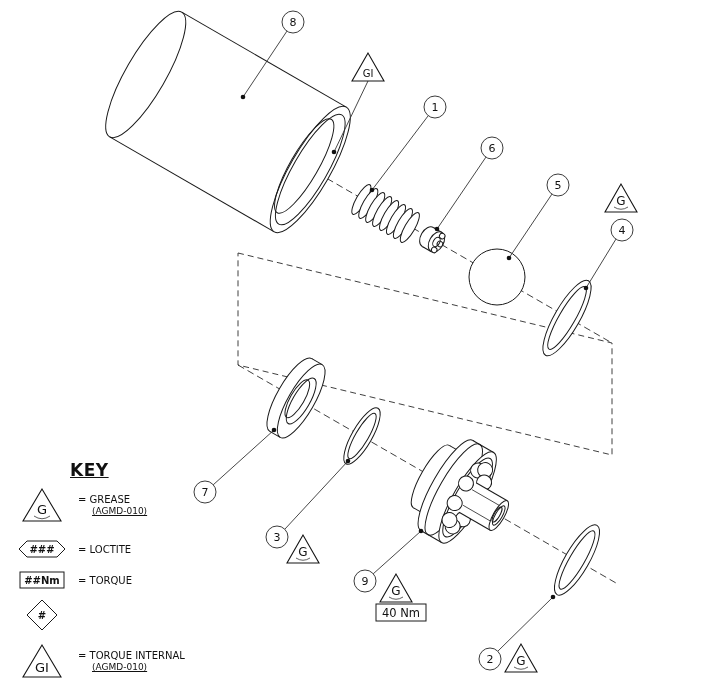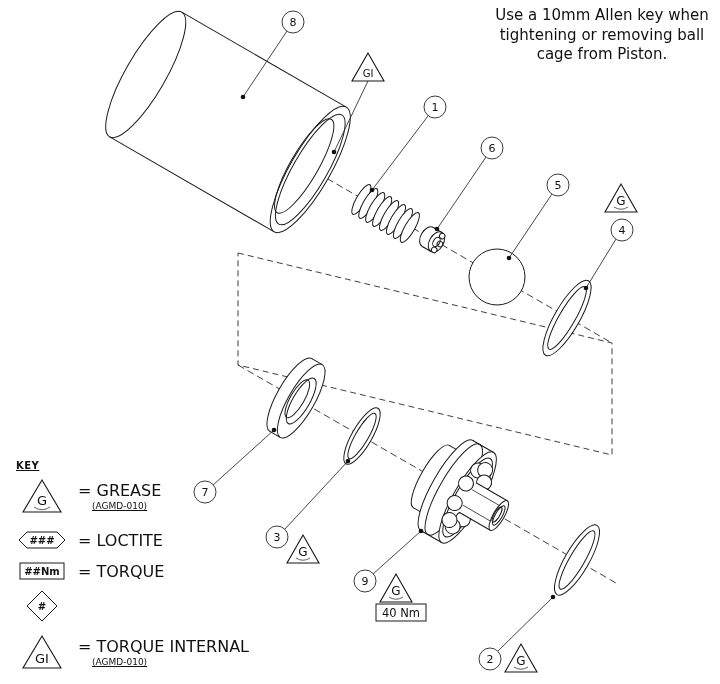--- a/index.html
+++ b/index.html
@@ -17,25 +17,25 @@
   .dot{fill:#111;stroke:none;}
   .co{fill:#fff;stroke:#3c3c3c;stroke-width:1;}
   .co-txt{font-size:11px;text-anchor:middle;}
   .tri{fill:#fff;stroke:#141414;stroke-width:1.1;}
   .g-txt{font-size:12px;text-anchor:middle;}
   .gi-txt{font-size:10px;text-anchor:middle;}
   .tq-txt{font-size:11.5px;text-anchor:middle;}
   #note{position:absolute;top:6px;right:2px;width:232px;text-align:center;
         font-size:15px;line-height:1.3;}
   #key{position:absolute;left:16px;top:460px;width:235px;}
-  #key .title{font-size:10px;font-weight:bold;text-decoration:underline;
-              letter-spacing:.5px;}
+  #key .title{font-size:17px;font-weight:bold;text-decoration:underline;
+              margin-left:54px;letter-spacing:.5px;}
   .key-row{display:flex;align-items:center;gap:10px;}
   .sym-cell{width:52px;display:flex;justify-content:center;flex:0 0 52px;}
-  .key-label{font-size:16px;text-align:right;}
+  .key-label{font-size:10px;}
   .key-sub{font-size:9px;margin-left:14px;margin-top:1px;text-decoration:underline;}
   .mt6{margin-top:6px;}.mt14{margin-top:14px;}.mt10{margin-top:10px;}.mt8{margin-top:8px;}
   .sym-txt{font-size:13px;text-anchor:middle;}
   .sym-txt-sm{font-size:10px;text-anchor:middle;font-weight:bold;}
 </style>
 </head>
 <body>
 
 <div id="stage">
 
@@ -221,25 +221,20 @@
       <text class="g-txt" x="521" y="665">G</text>
       <path class="thin" d="M 514 667 Q 521 671.5 528 667"></path>
     </g>
 
     <g>
       <rect class="fw" x="376" y="604" width="50" height="17"></rect>
       <text class="tq-txt" x="401" y="616.5">40 Nm</text>
     </g>
   </svg>
 
-  <div id="note">
-    <div>Use a 10mm Allen key when</div>
-    <div>tightening or removing ball</div>
-    <div>cage from Piston.</div>
-  </div>
 
   <div id="key">
     <div class="title">KEY</div>
 
     <div class="key-row mt6">
       <div class="sym-cell">
         <svg width="44" height="38">
           <polygon class="tri" points="22,3 3,35 41,35"></polygon>
           <text class="sym-txt" x="22" y="28">G</text>
           <path class="thin" d="M 14 30 Q 22 35.5 30 30"></path>

